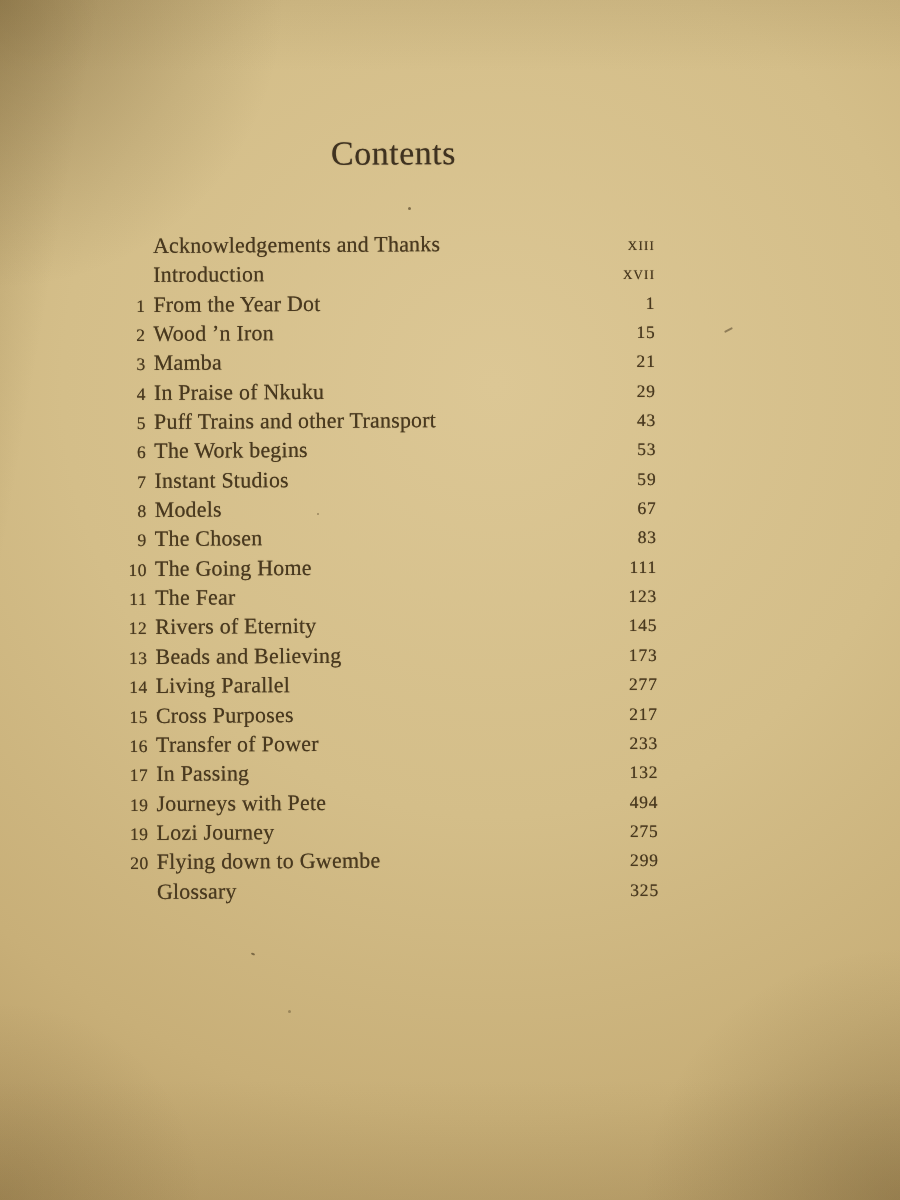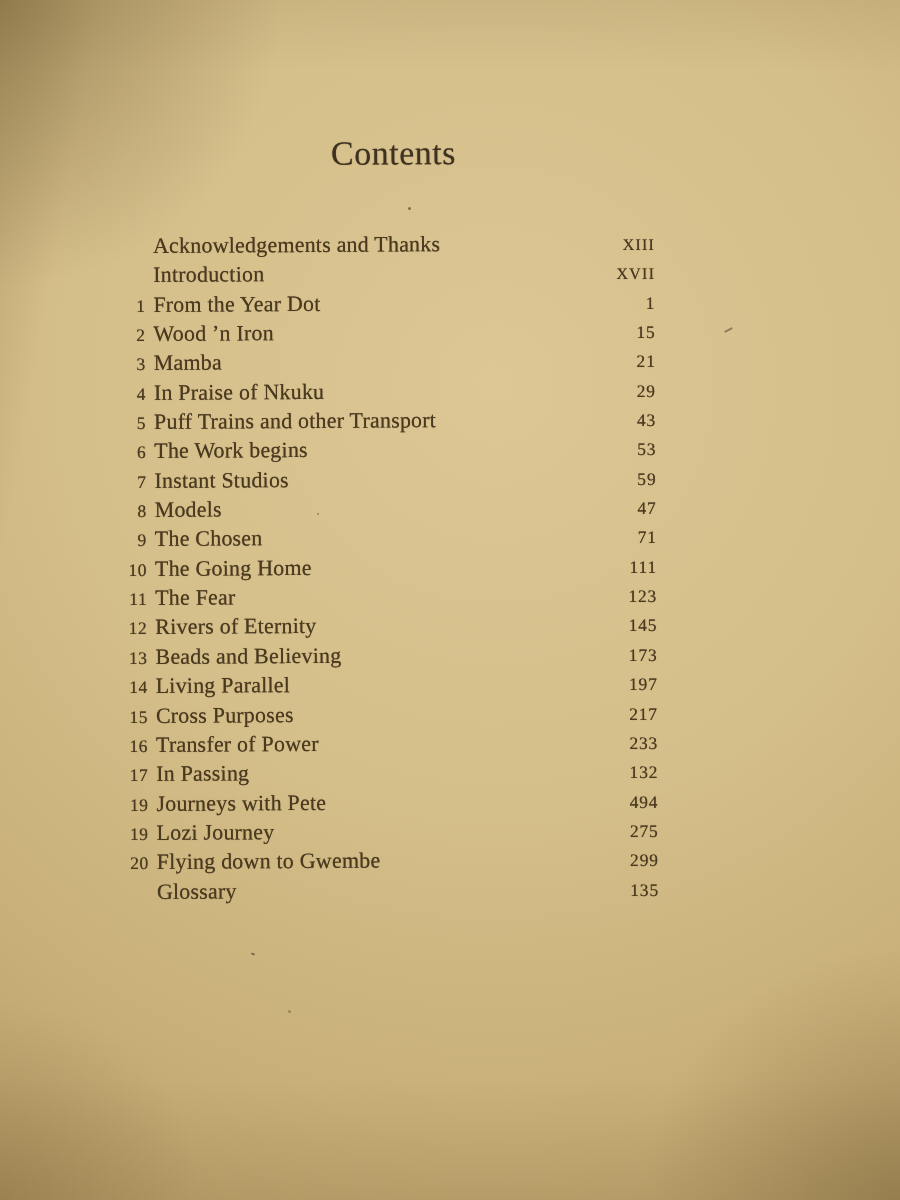--- a/index.html
+++ b/index.html
@@ -78,21 +78,21 @@
   }
 
   .pg {
     flex: none;
     text-align: right;
     font-size: 17.5px;
     letter-spacing: 0.8px;
   }
 
   .pg.roman {
-    font-size: 16px;
+    font-size: 13px;
     letter-spacing: 1.2px;
   }
 
   
   .speck {
     position: absolute;
     background: rgba(80,64,38,0.65);
     border-radius: 50%;
   }
   .speck.tick {
@@ -152,26 +152,26 @@
         <span class="pg">53</span>
       </div>
       <div class="row">
         <span class="num">7</span>
         <span class="t">Instant Studios</span>
         <span class="pg">59</span>
       </div>
       <div class="row">
         <span class="num">8</span>
         <span class="t">Models</span>
-        <span class="pg">47</span>
+        <span class="pg">67</span>
       </div>
       <div class="row">
         <span class="num">9</span>
         <span class="t">The Chosen</span>
-        <span class="pg">71</span>
+        <span class="pg">83</span>
       </div>
       <div class="row">
         <span class="num">10</span>
         <span class="t">The Going Home</span>
         <span class="pg">111</span>
       </div>
       <div class="row">
         <span class="num">11</span>
         <span class="t">The Fear</span>
         <span class="pg">123</span>
@@ -182,21 +182,21 @@
         <span class="pg">145</span>
       </div>
       <div class="row">
         <span class="num">13</span>
         <span class="t">Beads and Believing</span>
         <span class="pg">173</span>
       </div>
       <div class="row">
         <span class="num">14</span>
         <span class="t">Living Parallel</span>
-        <span class="pg">197</span>
+        <span class="pg">277</span>
       </div>
       <div class="row">
         <span class="num">15</span>
         <span class="t">Cross Purposes</span>
         <span class="pg">217</span>
       </div>
       <div class="row">
         <span class="num">16</span>
         <span class="t">Transfer of Power</span>
         <span class="pg">233</span>
@@ -217,21 +217,21 @@
         <span class="pg">275</span>
       </div>
       <div class="row">
         <span class="num">20</span>
         <span class="t">Flying down to Gwembe</span>
         <span class="pg">299</span>
       </div>
       <div class="row">
         <span class="num"></span>
         <span class="t">Glossary</span>
-        <span class="pg">135</span>
+        <span class="pg">325</span>
       </div>
     </div>
 </div>
 
 <div class="speck tick" style="left:724px; top:329px;"></div>
 <div class="speck" style="left:408px; top:207px; width:3px; height:3px;"></div>
 <div class="speck" style="left:251px; top:953px; width:4px; height:2px; transform:rotate(20deg);"></div>
 <div class="speck" style="left:288px; top:1010px; width:3px; height:3px; opacity:0.6;"></div>
 <div class="speck" style="left:317px; top:513px; width:2px; height:2px; opacity:0.7;"></div>
 

